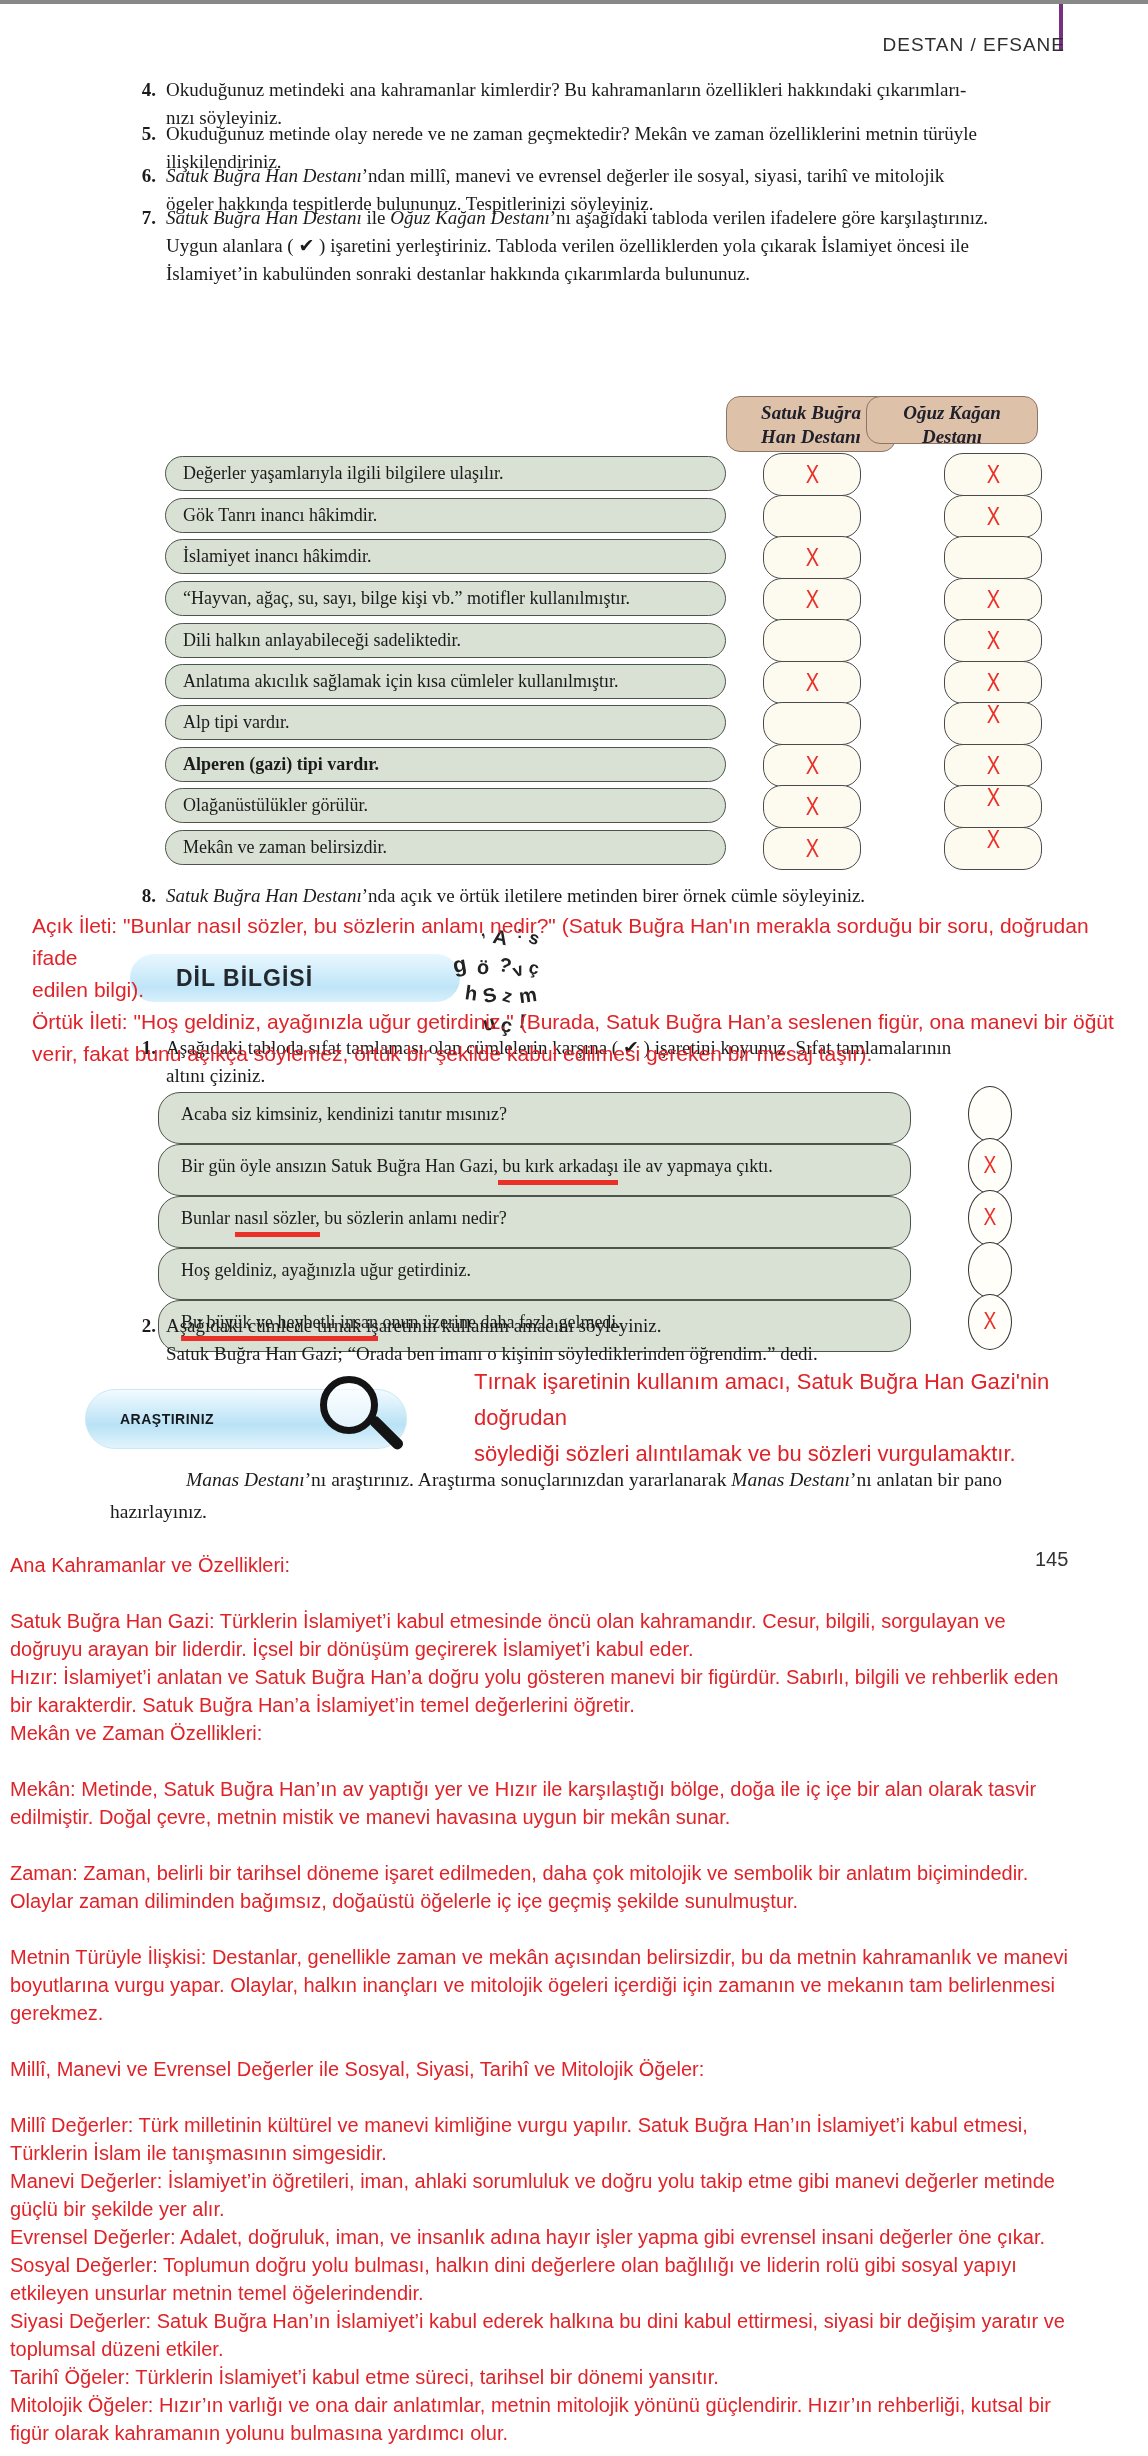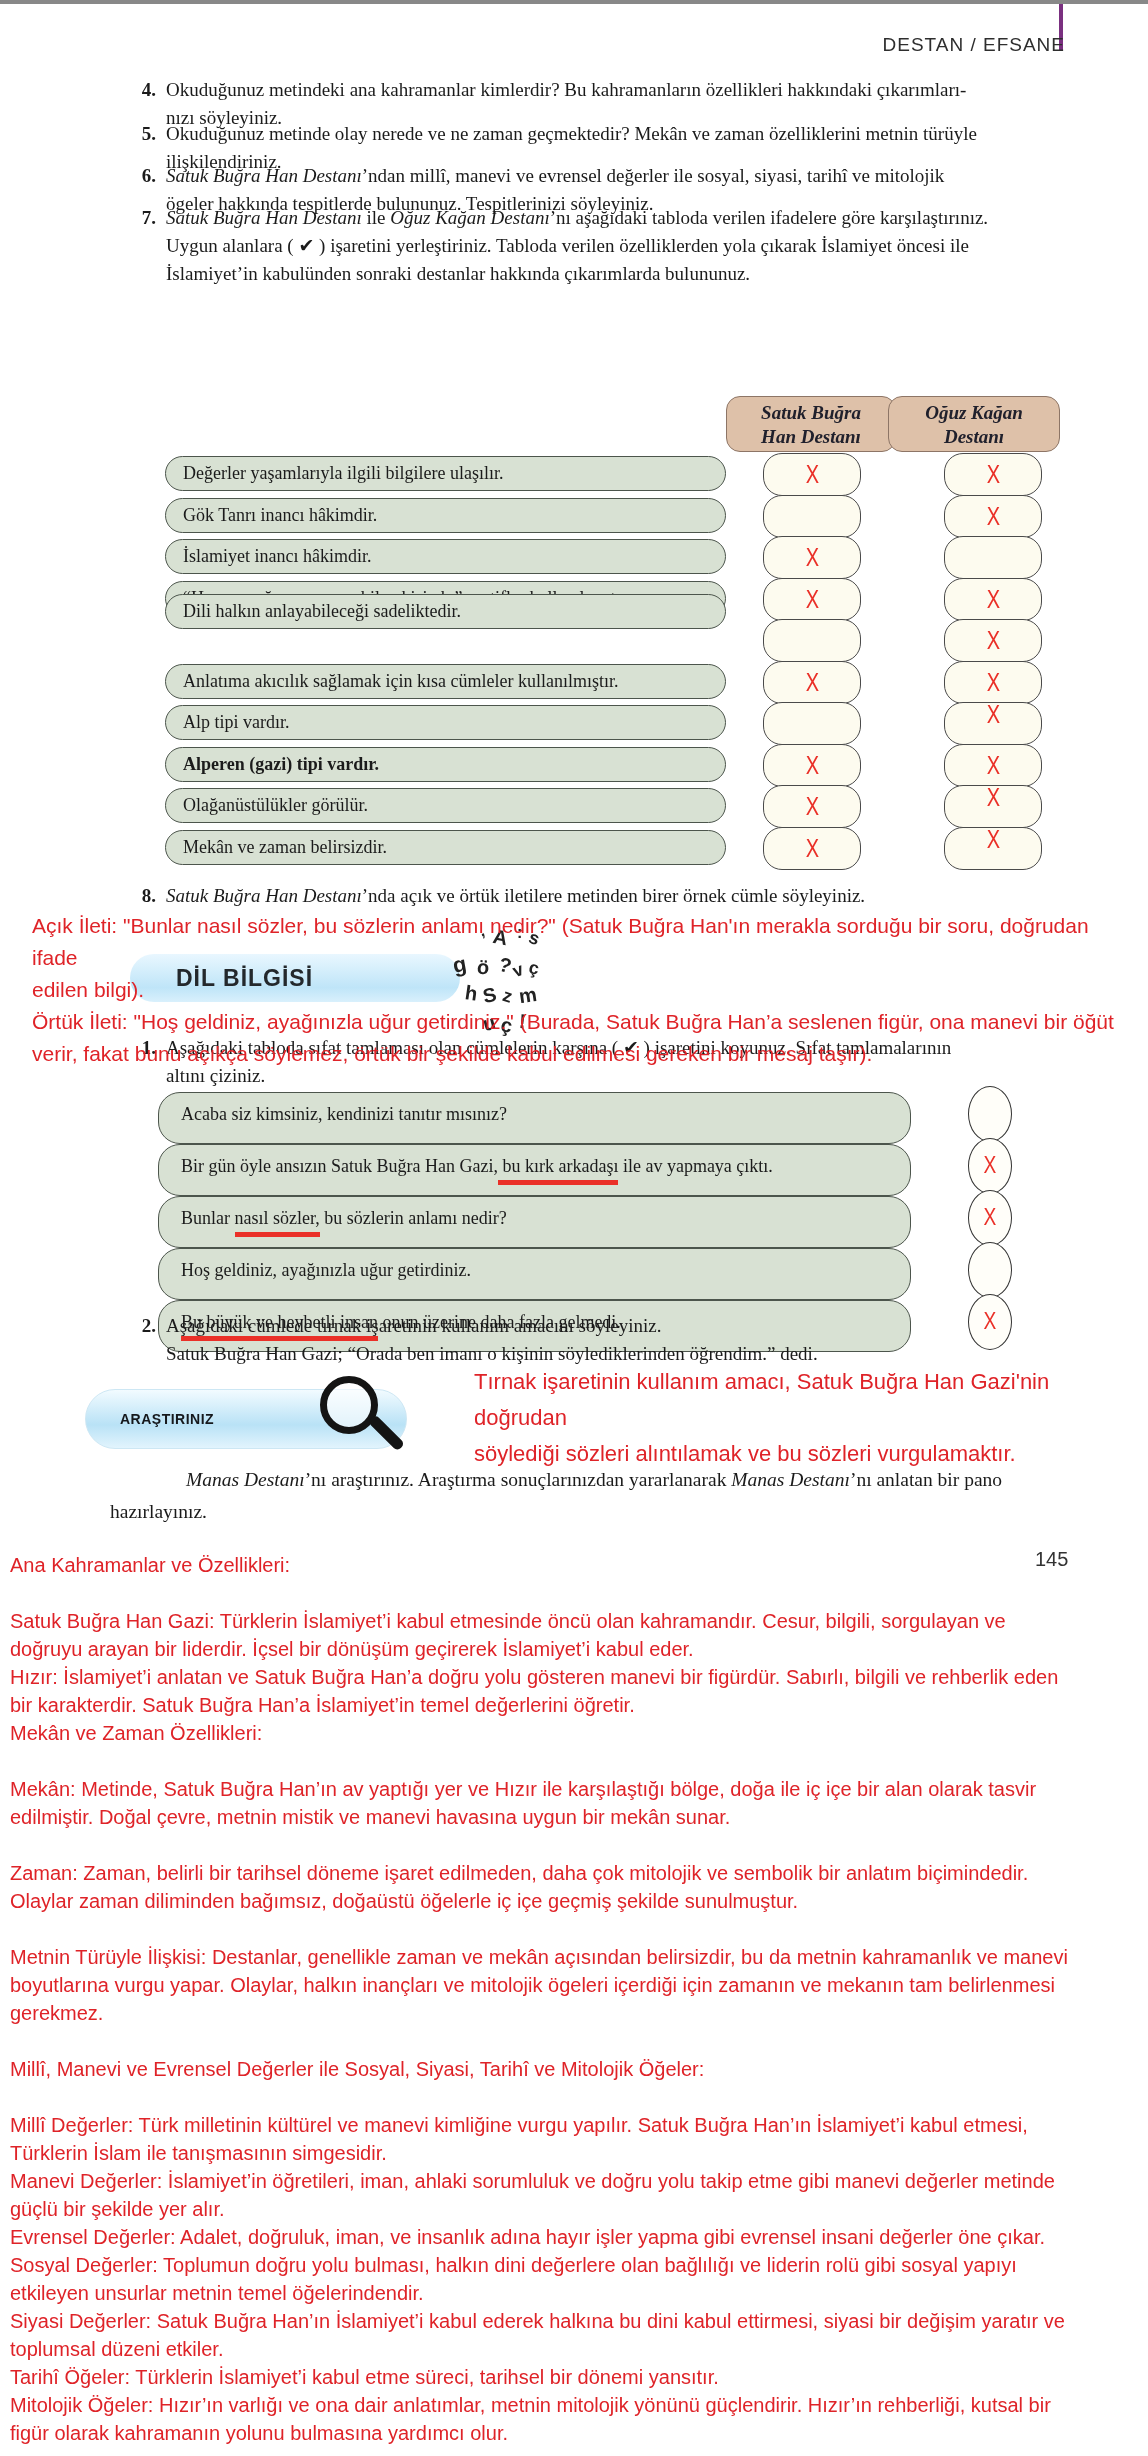--- a/index.html
+++ b/index.html
@@ -116,38 +116,38 @@
         <div class="line"><span class="it">Satuk Buğra Han Destanı</span><span> ile </span><span class="it">Oğuz Kağan Destanı</span><span>’nı aşağıdaki tabloda verilen ifadelere göre karşılaştırınız.</span></div>
         <div class="line">Uygun alanlara ( ✔ ) işaretini yerleştiriniz. Tabloda verilen özelliklerden yola çıkarak İslamiyet öncesi ile</div>
         <div class="line">İslamiyet’in kabulünden sonraki destanlar hakkında çıkarımlarda bulununuz.</div>
       </div>
   </div>
 
   <div class="thead" style="left:726px;top:392px;width:170px;height:56px;">
     <div>Satuk Buğra</div>
     <div>Han Destanı</div>
   </div>
-  <div class="thead" style="left:888px;top:392px;width:172px;height:56px;">
+  <div class="thead" style="left:866px;top:392px;width:172px;height:48px;">
     <div>Oğuz Kağan</div>
     <div>Destanı</div>
   </div>
   <div id="table-rows">
       <div class="t-pill" style="top: 452px;">Değerler yaşamlarıyla ilgili bilgilere ulaşılır.</div>
       <div class="mark-cell" style="left: 763px; top: 449px;"><span class="mk">X</span></div>
       <div class="mark-cell" style="left: 944px; top: 449px;"><span class="mk">X</span></div>
       <div class="t-pill" style="top: 493.5px;">Gök Tanrı inancı hâkimdir.</div>
       <div class="mark-cell" style="left: 763px; top: 490.5px;"></div>
       <div class="mark-cell" style="left: 944px; top: 490.5px;"><span class="mk">X</span></div>
       <div class="t-pill" style="top: 535px;">İslamiyet inancı hâkimdir.</div>
       <div class="mark-cell" style="left: 763px; top: 532px;"><span class="mk">X</span></div>
       <div class="mark-cell" style="left: 944px; top: 532px;"></div>
       <div class="t-pill" style="top: 576.5px;">“Hayvan, ağaç, su, sayı, bilge kişi vb.” motifler kullanılmıştır.</div>
       <div class="mark-cell" style="left: 763px; top: 573.5px;"><span class="mk">X</span></div>
       <div class="mark-cell" style="left: 944px; top: 573.5px;"><span class="mk">X</span></div>
-      <div class="t-pill" style="top: 590px;">Dili halkın anlayabileceği sadeliktedir.</div>
+      <div class="t-pill" style="top: 619px;">Dili halkın anlayabileceği sadeliktedir.</div>
       <div class="mark-cell" style="left: 763px; top: 615px;"></div>
       <div class="mark-cell" style="left: 944px; top: 615px;"><span class="mk">X</span></div>
       <div class="t-pill" style="top: 659.5px;">Anlatıma akıcılık sağlamak için kısa cümleler kullanılmıştır.</div>
       <div class="mark-cell" style="left: 763px; top: 656.5px;"><span class="mk">X</span></div>
       <div class="mark-cell" style="left: 944px; top: 656.5px;"><span class="mk">X</span></div>
       <div class="t-pill" style="top: 701px;">Alp tipi vardır.</div>
       <div class="mark-cell" style="left: 763px; top: 698px;"></div>
       <div class="mark-cell x-high" style="left: 944px; top: 698px;"><span class="mk">X</span></div>
       <div class="t-pill" style="top: 742.5px; font-weight: bold;">Alperen (gazi) tipi vardır.</div>
       <div class="mark-cell" style="left: 763px; top: 739.5px;"><span class="mk">X</span></div>

